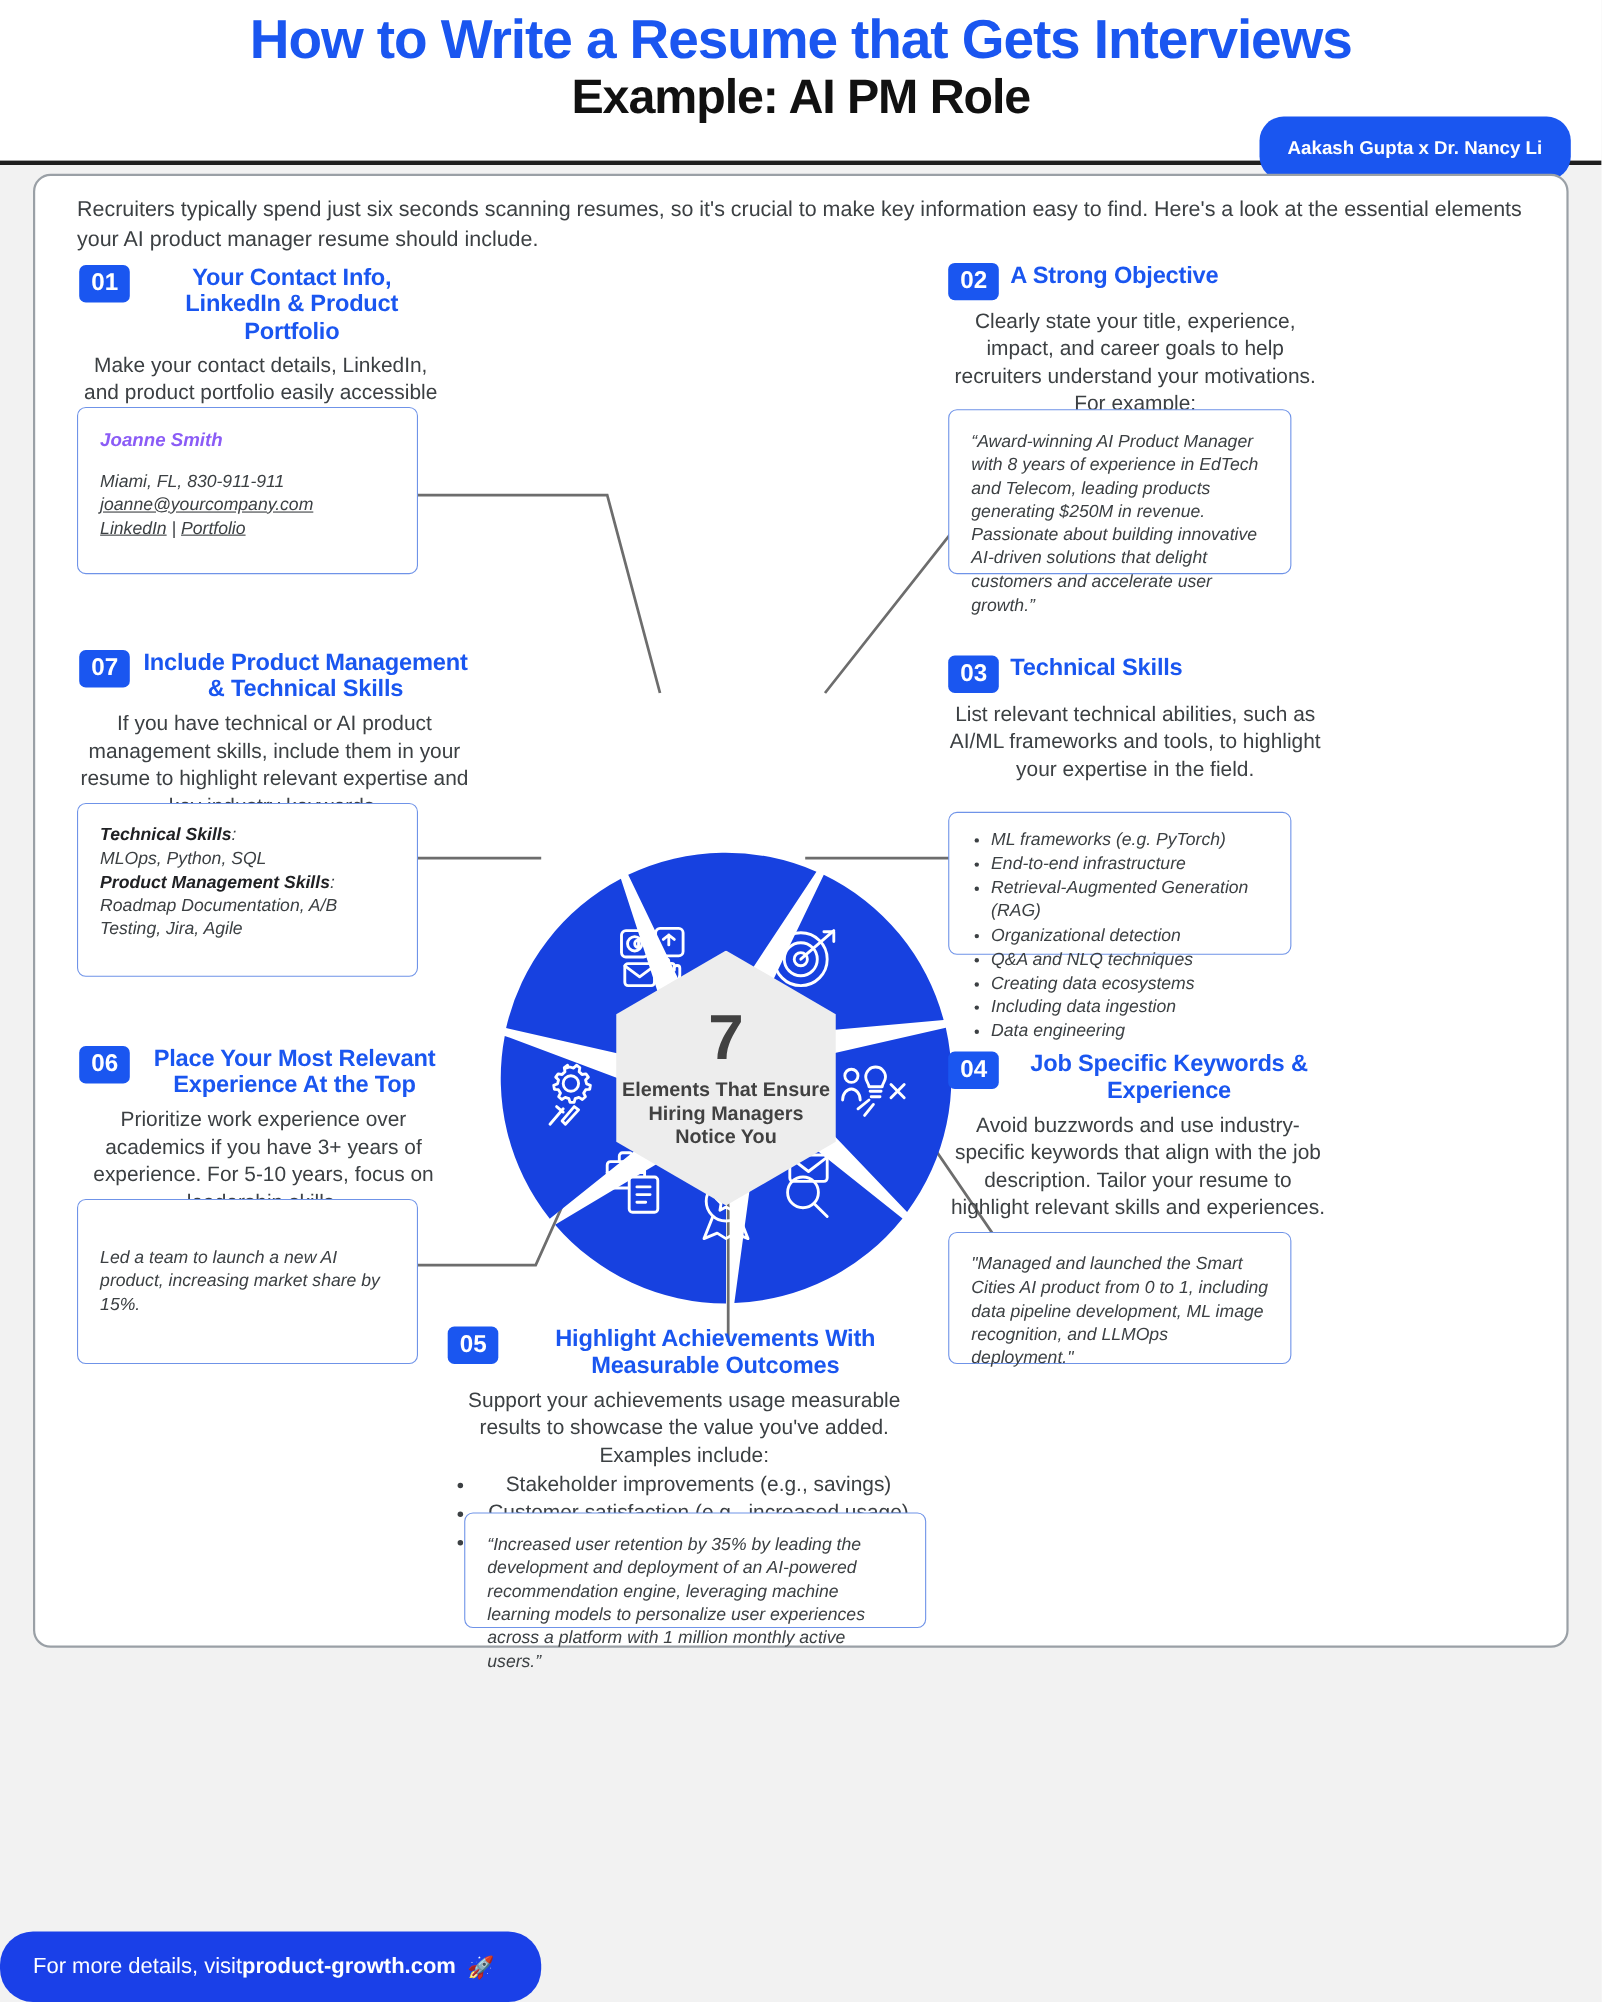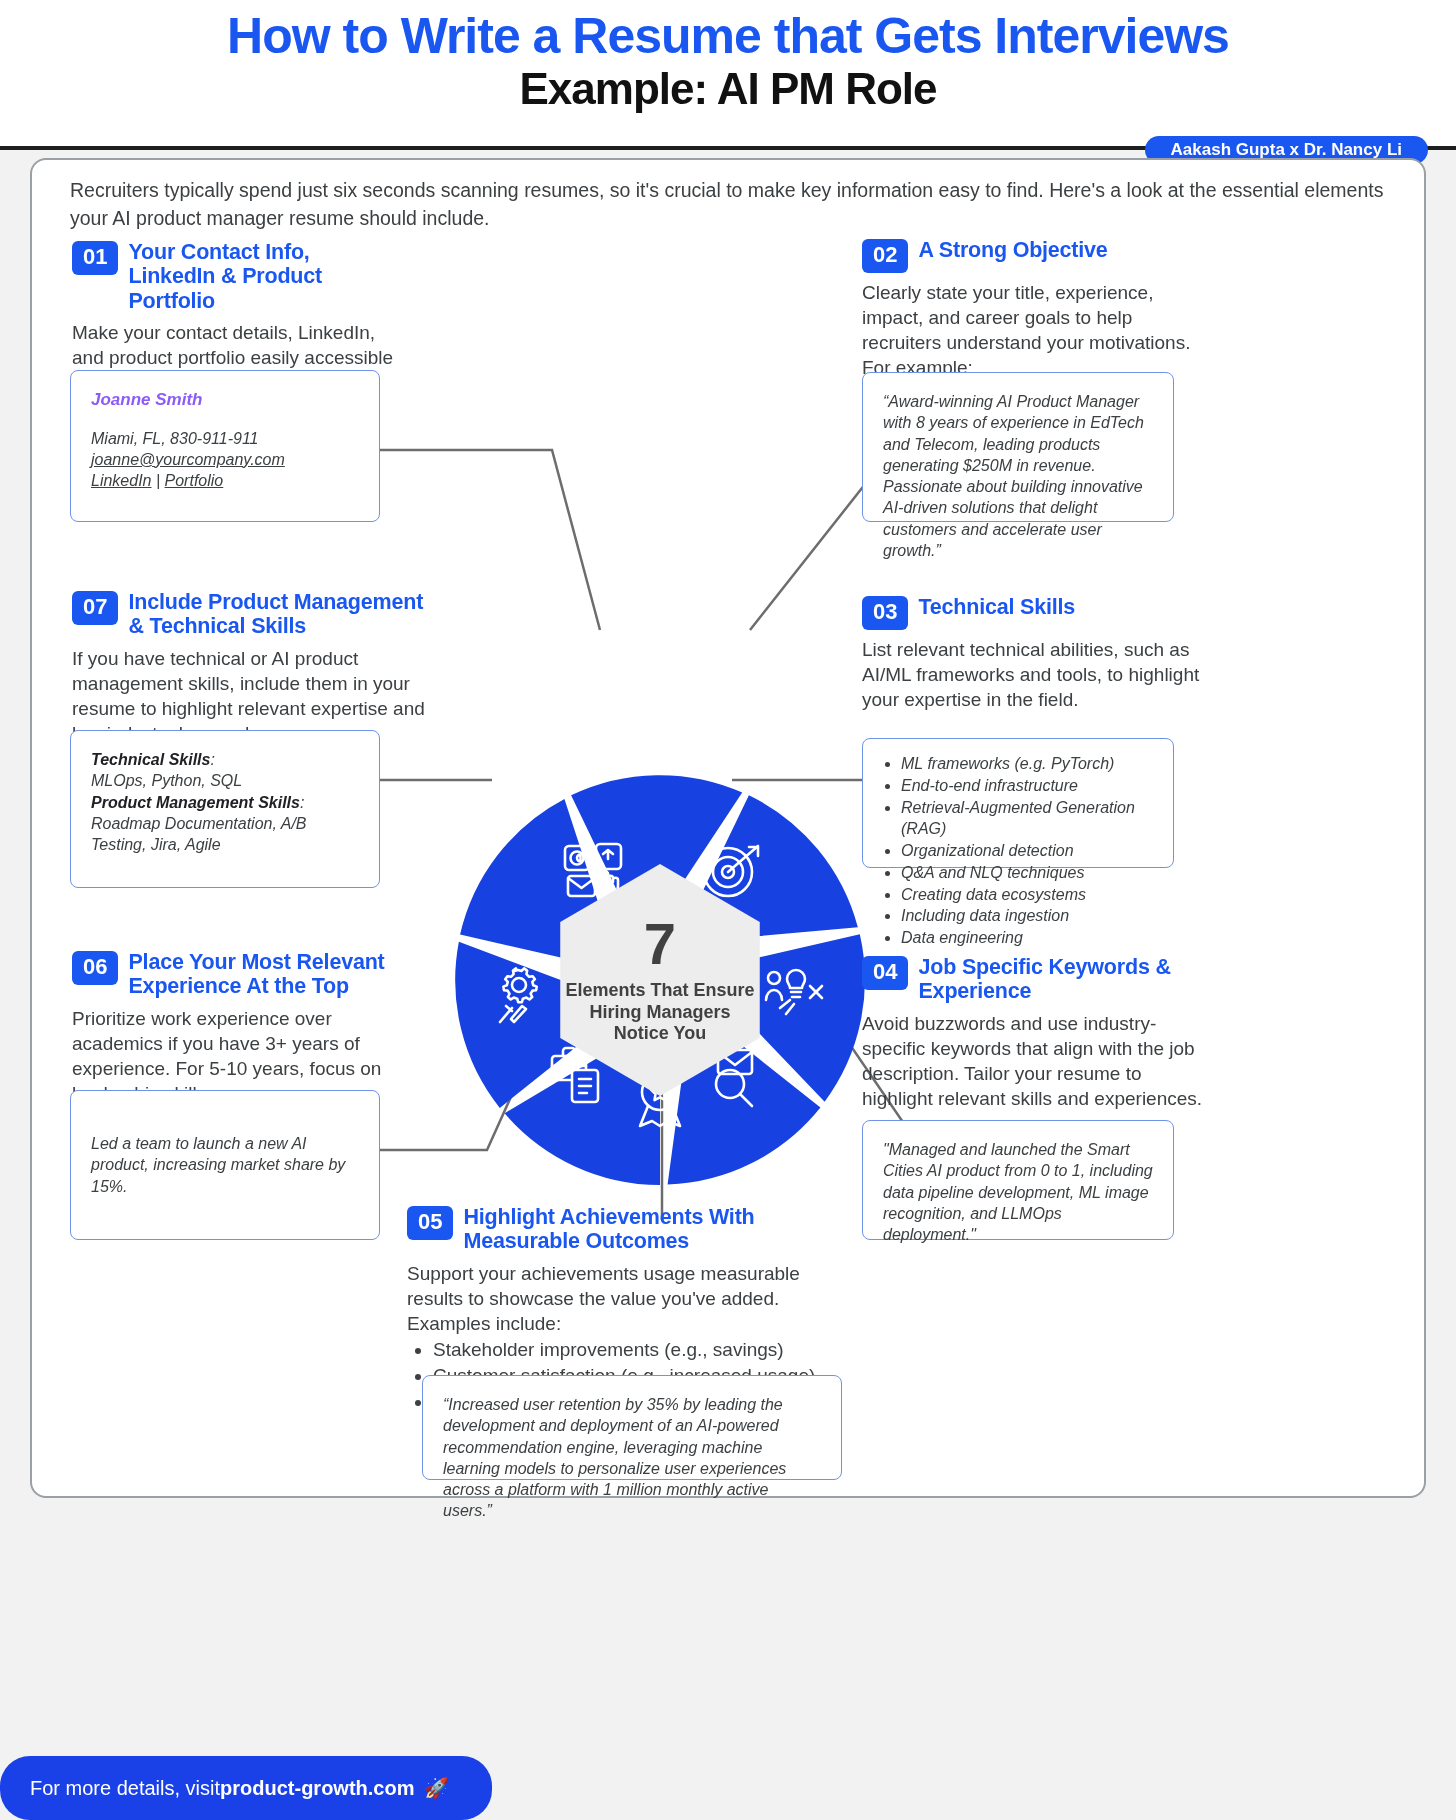--- a/index.html
+++ b/index.html
@@ -37,21 +37,21 @@
     margin-top: 2px;
   }
   .byline {
     position: absolute;
     right: 28px;
     bottom: -18px;
     background: #1a56f0;
     color: #ffffff;
     font-size: 17px;
     font-weight: bold;
-    padding: 4px 26px;
+    padding: 19px 26px;
     border-radius: 22px;
     white-space: nowrap;
   }
 
   
   .panel {
     position: absolute;
     left: 30px; top: 158px;
     width: 1396px; height: 1340px;
     background: #ffffff;
@@ -62,21 +62,21 @@
   .intro {
     position: absolute;
     left: 38px; top: 16px;
     width: 1320px;
     font-size: 19.5px;
     color: #3c4043;
     line-height: 1.45;
   }
 
   
-  .item { position: absolute; }
+  .item { position: absolute; text-align: center; }
   .item-head { display: flex; align-items: flex-start; gap: 10px; }
   .badge {
     background: #1a56f0;
     color: #ffffff;
     font-size: 22px;
     font-weight: bold;
     border-radius: 6px;
     padding: 4px 11px 5px 11px;
     line-height: 1.12;
     flex: 0 0 auto;

